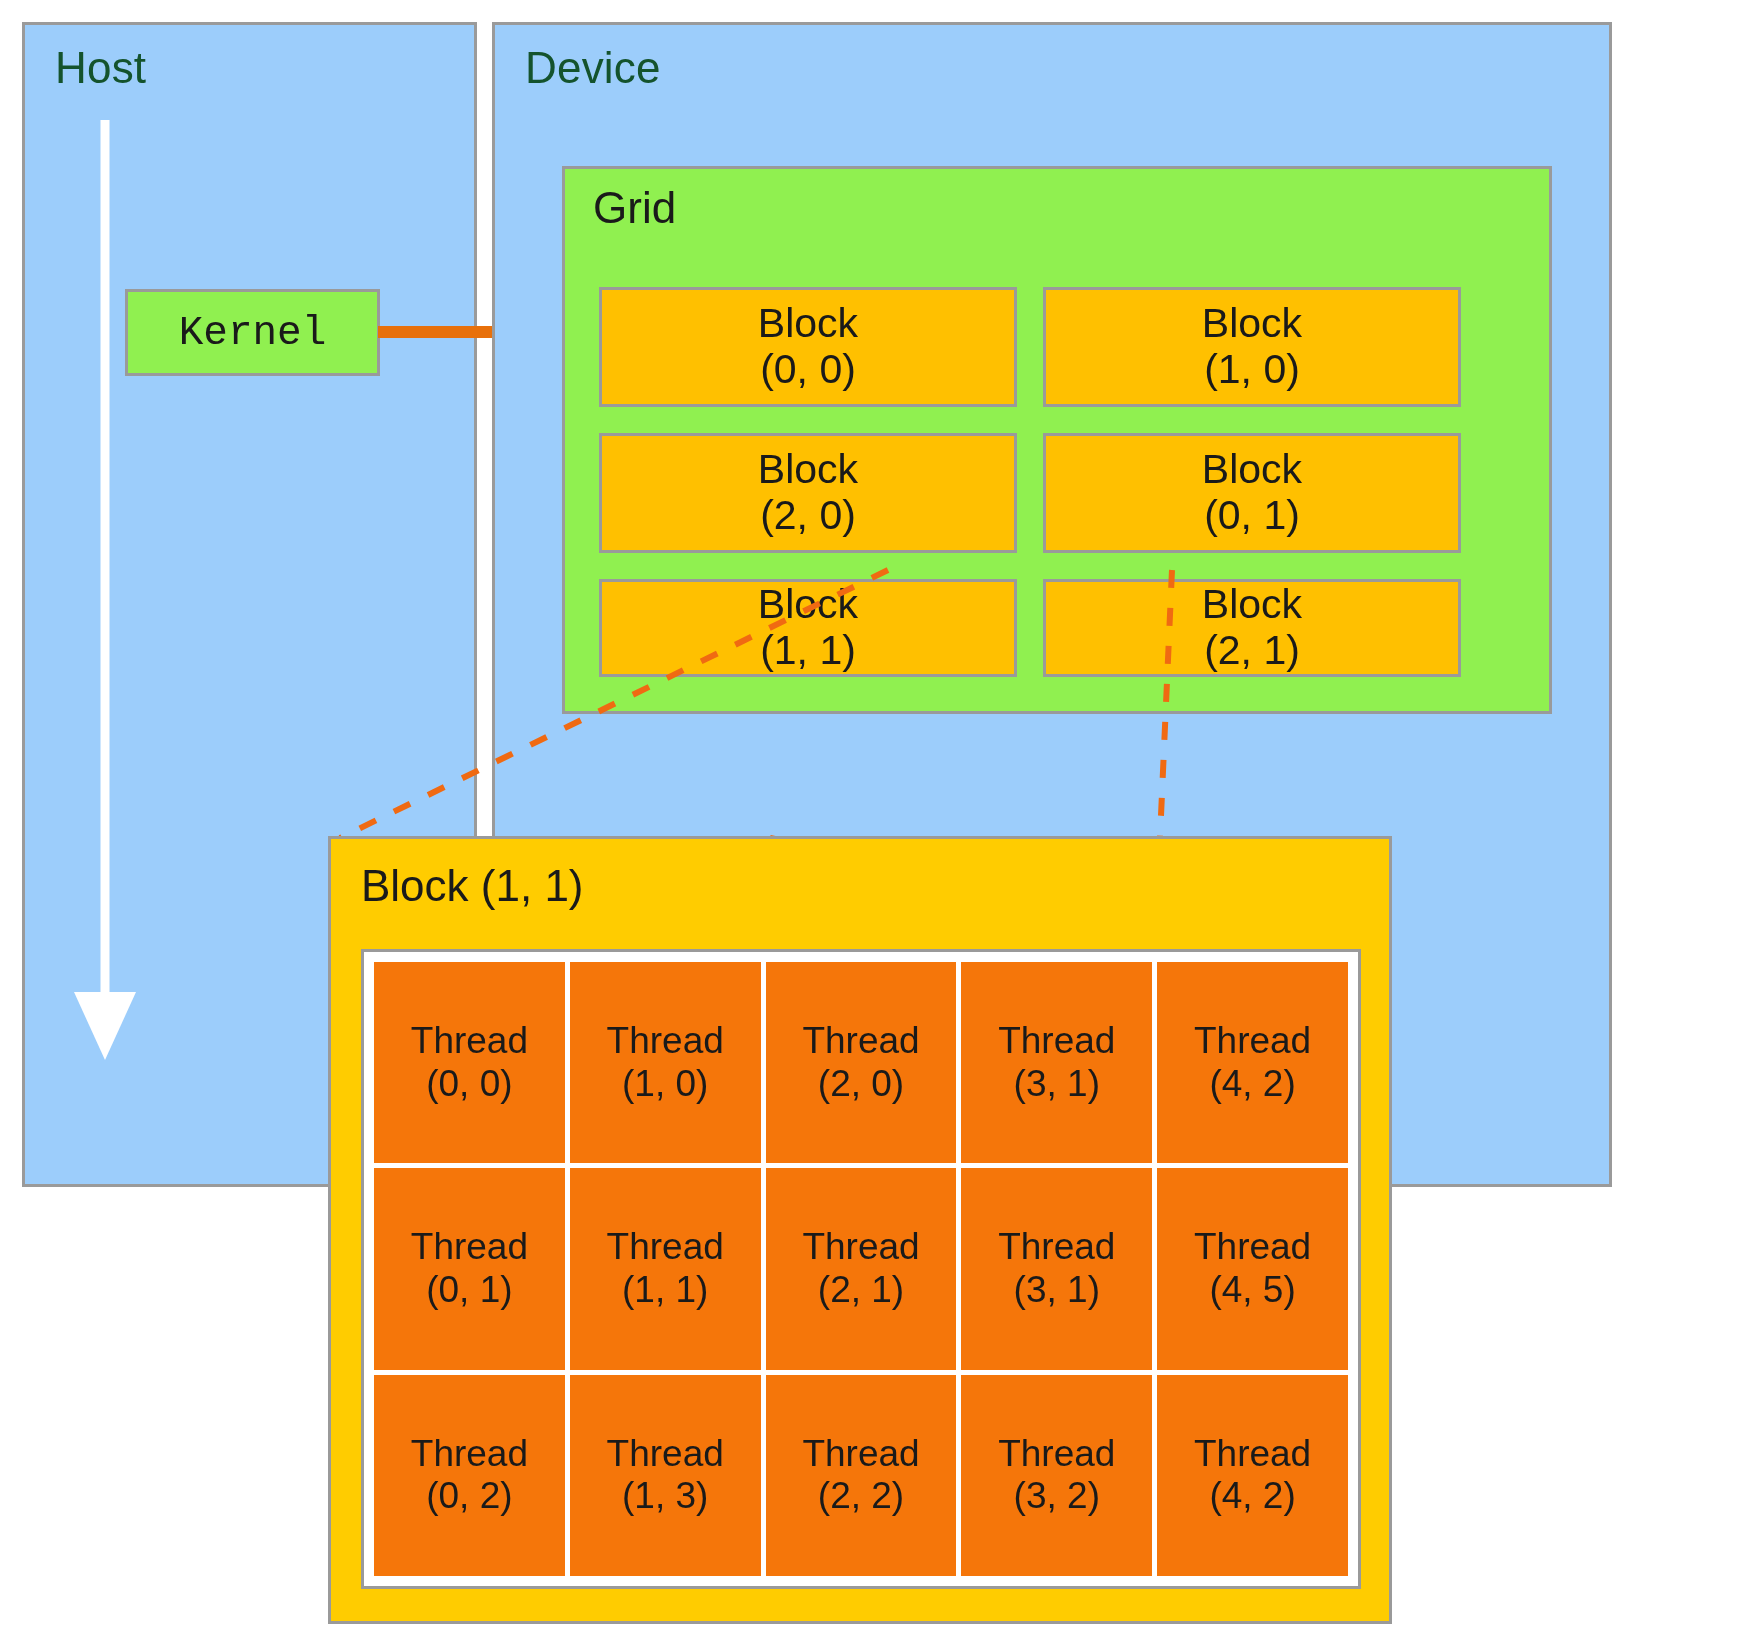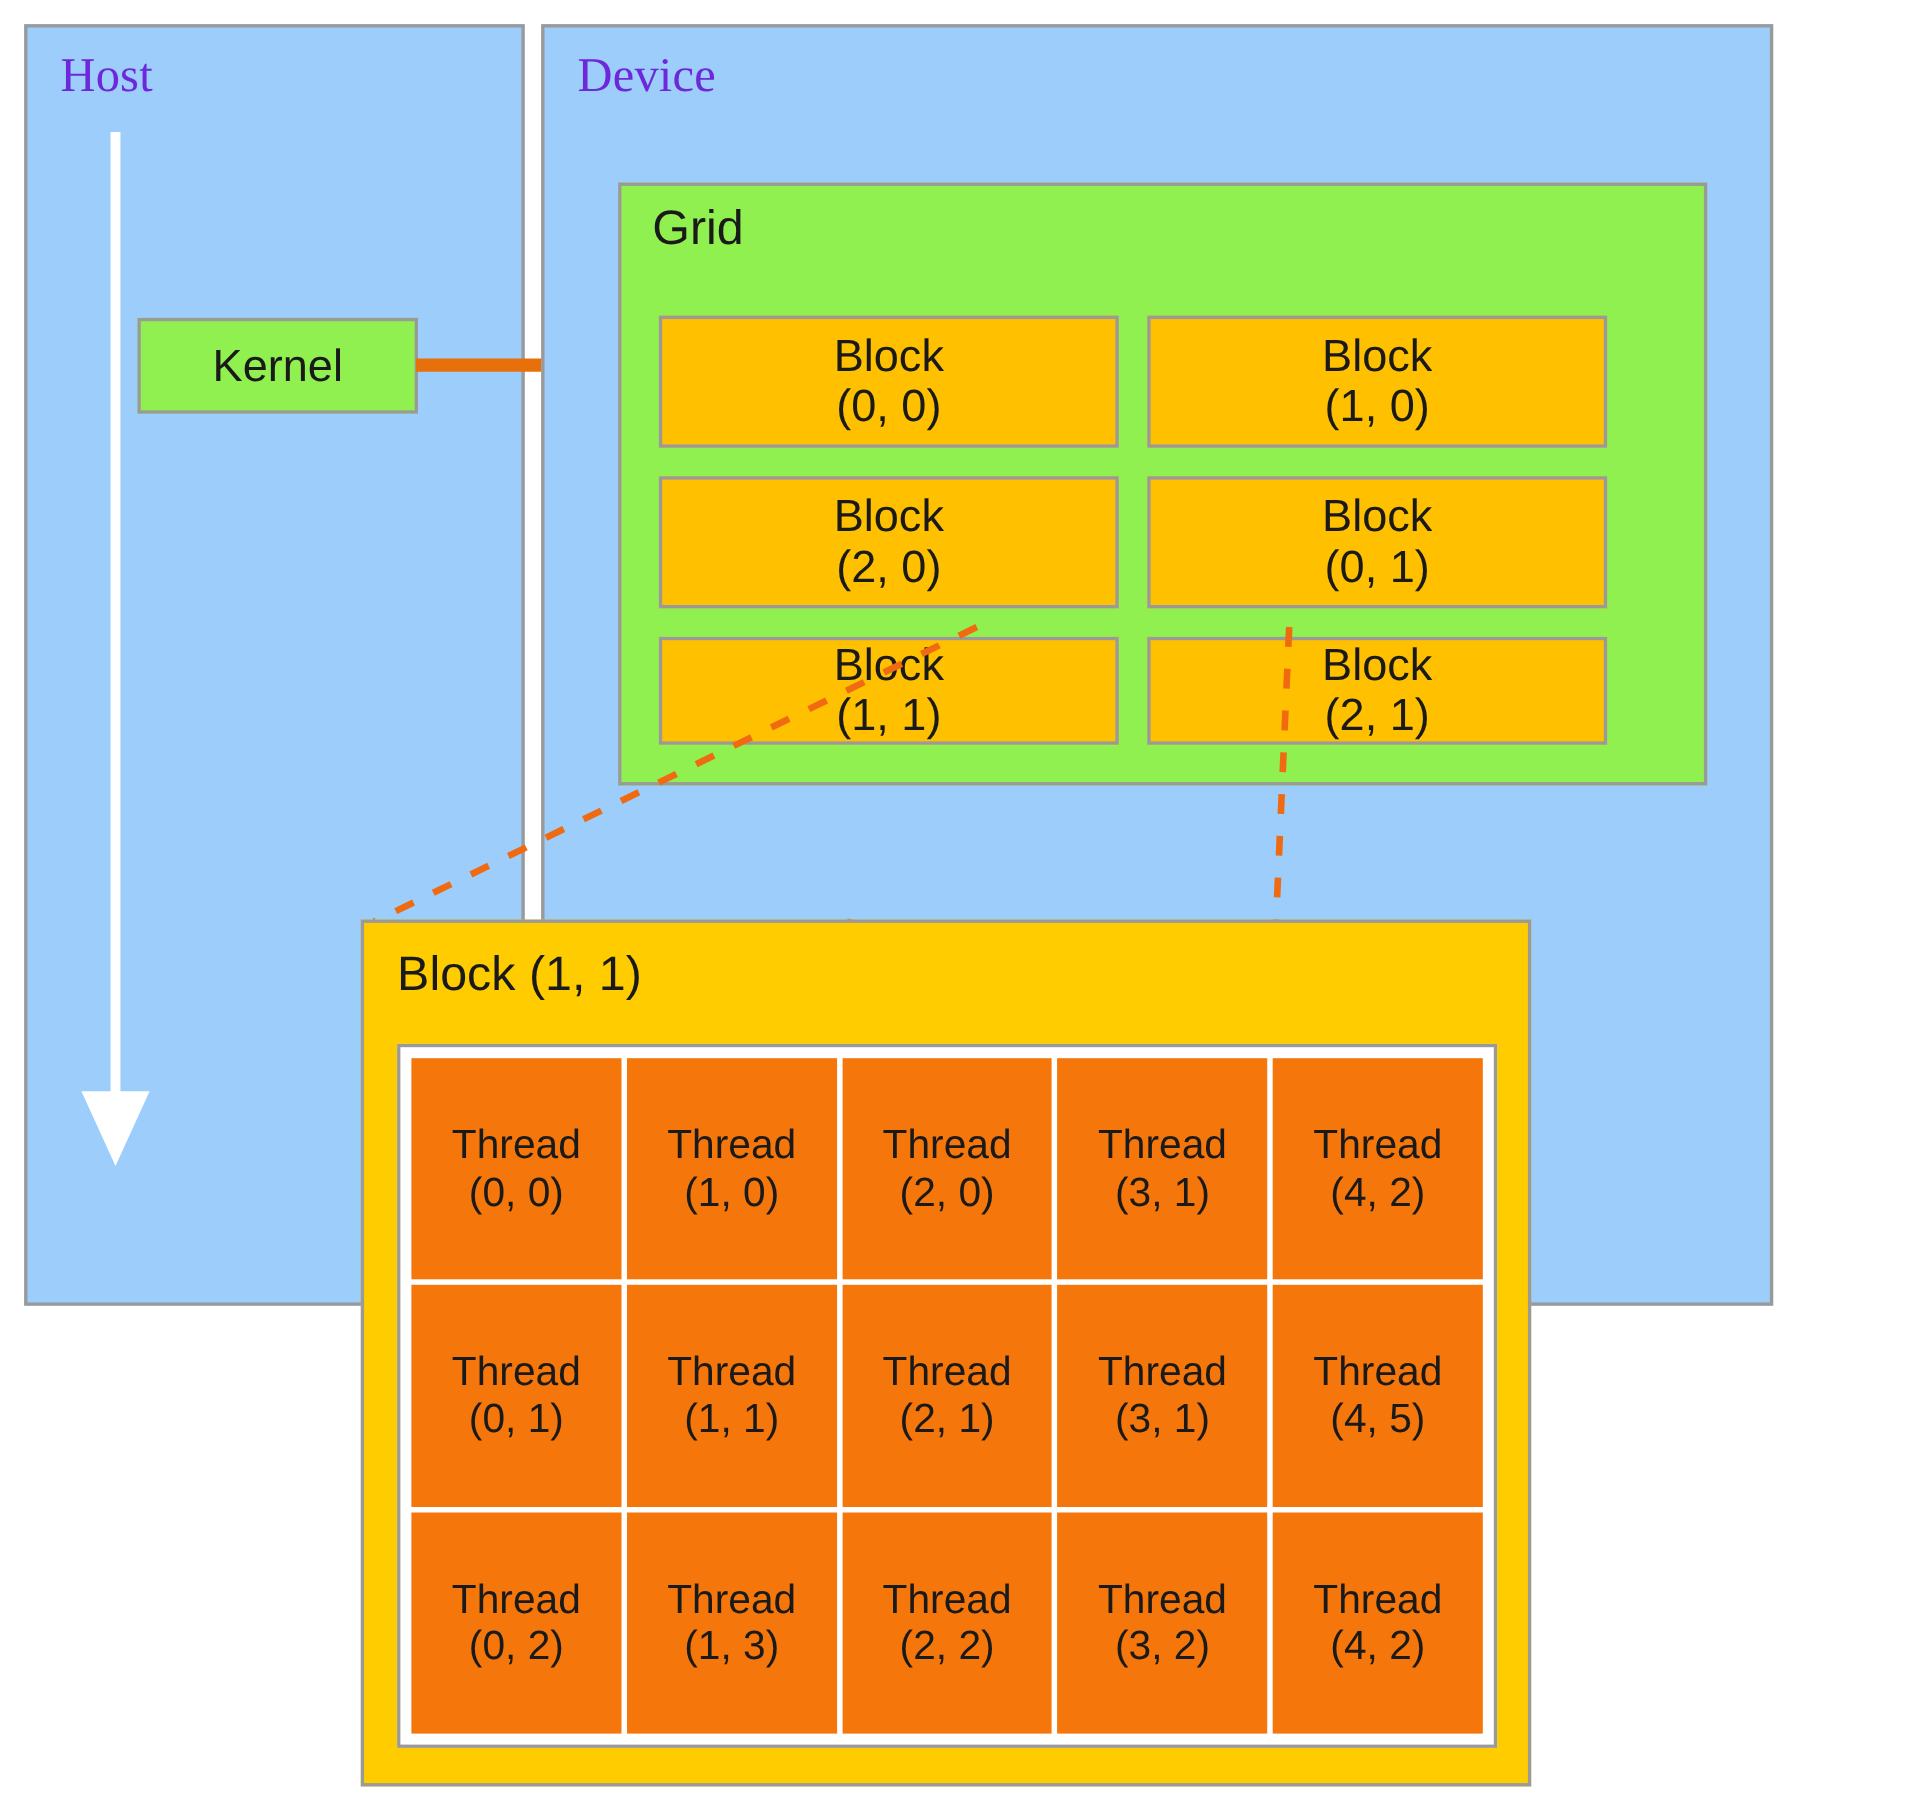--- a/index.html
+++ b/index.html
@@ -27,24 +27,23 @@
     box-sizing: border-box;
   }
   #host-panel  { left: 22px;  top: 22px;  width: 455px;  height: 1165px; }
   #device-panel{ left: 492px; top: 22px;  width: 1120px; height: 1165px; }
 
   .panel-title {
     position: absolute;
     left: 30px;
     top: 18px;
     font-size: 44px;
-    color: #6d28d9;
+    color: #14532d;
     letter-spacing: 0.2px;
     white-space: nowrap;
-    font-family: Liberation Serif, serif;
   }
 
   
   #host-arrow {
     position: absolute;
     left: 60px;
     top: 120px;
     width: 95px;
     height: 940px;
     pointer-events: none;
@@ -60,20 +59,21 @@
     background: #90F050;
     border: 3px solid #9A9A9A;
     box-sizing: border-box;
     display: flex;
     align-items: center;
     justify-content: center;
   }
   #kernel-label {
     font-size: 41px;
     color: #1A1A1A;
+    font-family: Liberation Mono, monospace;
   }
 
   
   #kernel-arrow {
     position: absolute;
     left: 378px;
     top: 300px;
     width: 180px;
     height: 64px;
     pointer-events: none;

